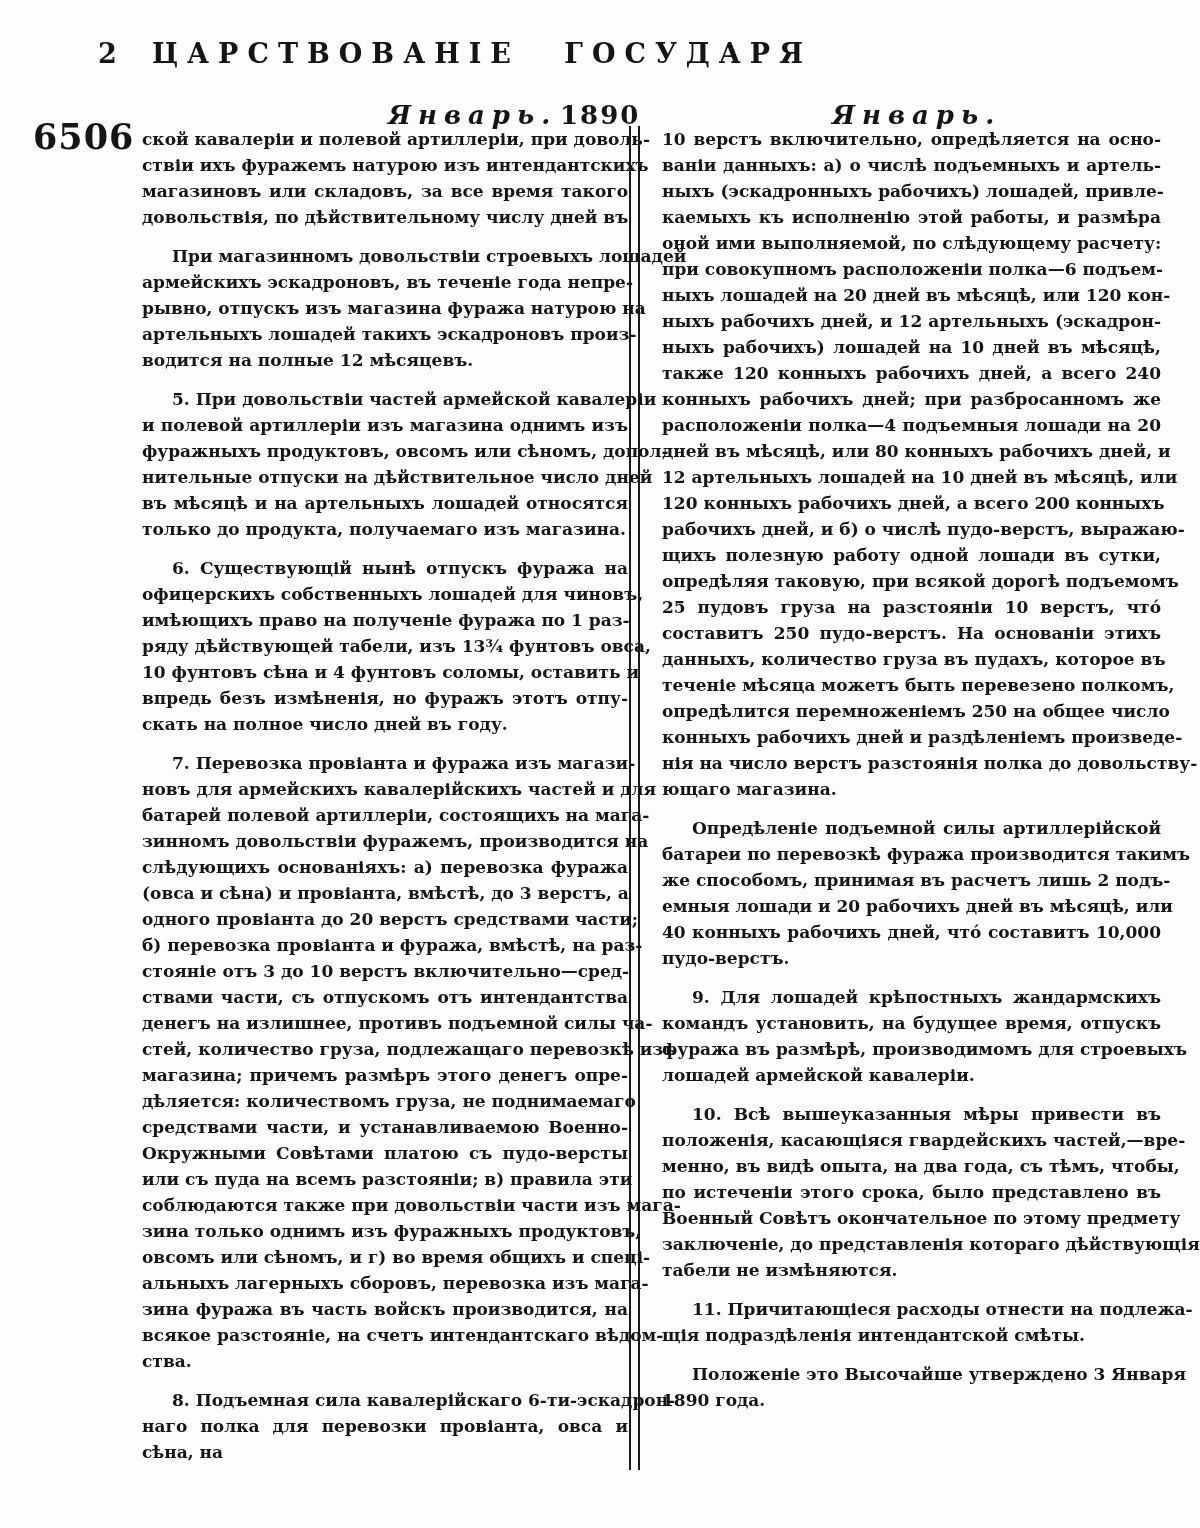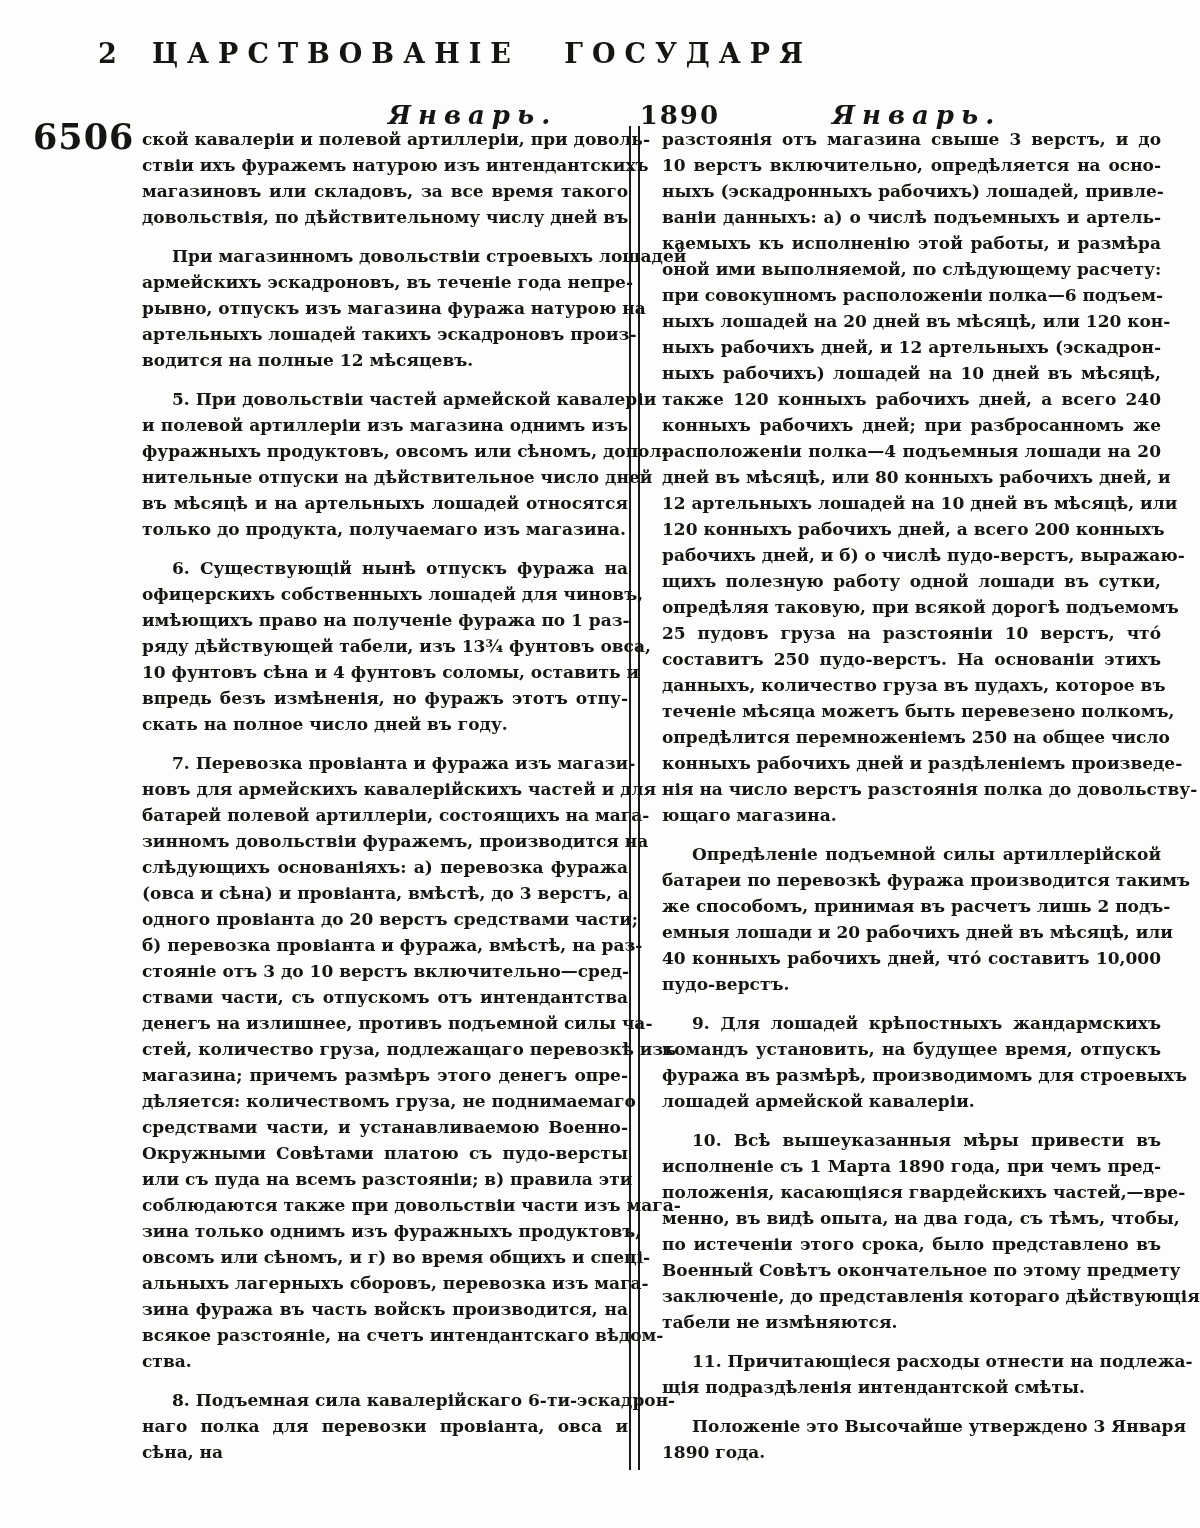--- a/index.html
+++ b/index.html
@@ -24,21 +24,21 @@
     letter-spacing:9px;word-spacing:26px;
   }
   .month-left,.month-right,.year-center{
     position:absolute;top:100px;
     font-size:26px;font-weight:bold;
   }
   .month-left,.month-right{
     font-style:italic;letter-spacing:7px;
   }
   .month-left{left:388px;}
-  .year-center{left:560px;width:160px;text-align:right;letter-spacing:2px;}
+  .year-center{left:560px;width:160px;text-align:left;letter-spacing:2px;}
   .month-right{left:832px;}
   
   .article-number{
     position:absolute;left:33px;top:116px;
     font-size:35px;font-weight:bold;letter-spacing:1px;
   }
   
   .divider{
     position:absolute;left:629px;top:126px;height:1344px;width:7px;
     border-left:2px solid #1c1a18;border-right:2px solid #1c1a18;
@@ -134,24 +134,23 @@
         <div class="line">всякое разстояніе, на счетъ интендантскаго вѣдом-</div>
         <div class="line last">ства.</div>
       </div>
       <div class="para">
         <div class="line indent">8. Подъемная сила кавалерійскаго 6-ти-эскадрон-</div>
         <div class="line last">наго полка для перевозки провіанта, овса и сѣна, на</div>
       </div>
     </div>
   <div class="column column-right">
       <div class="para">
-        <div class="line">разстоянія отъ магазина свыше 3 верстъ, и до</div>
         <div class="line">10 верстъ включительно, опредѣляется на осно-</div>
+        <div class="line">ваніи данныхъ: а) о числѣ подъемныхъ и артель-</div>
         <div class="line">ныхъ (эскадронныхъ рабочихъ) лошадей, привле-</div>
-        <div class="line">ваніи данныхъ: а) о числѣ подъемныхъ и артель-</div>
         <div class="line">каемыхъ къ исполненію этой работы, и размѣра</div>
         <div class="line">оной ими выполняемой, по слѣдующему расчету:</div>
         <div class="line">при совокупномъ расположеніи полка—6 подъем-</div>
         <div class="line">ныхъ лошадей на 20 дней въ мѣсяцѣ, или 120 кон-</div>
         <div class="line">ныхъ рабочихъ дней, и 12 артельныхъ (эскадрон-</div>
         <div class="line">ныхъ рабочихъ) лошадей на 10 дней въ мѣсяцѣ,</div>
         <div class="line">также 120 конныхъ рабочихъ дней, а всего 240</div>
         <div class="line">конныхъ рабочихъ дней; при разбросанномъ же</div>
         <div class="line">расположеніи полка—4 подъемныя лошади на 20</div>
         <div class="line">дней въ мѣсяцѣ, или 80 конныхъ рабочихъ дней, и</div>
@@ -178,21 +177,20 @@
         <div class="line last">пудо-верстъ.</div>
       </div>
       <div class="para">
         <div class="line indent">9. Для лошадей крѣпостныхъ жандармскихъ</div>
         <div class="line">командъ установить, на будущее время, отпускъ</div>
         <div class="line">фуража въ размѣрѣ, производимомъ для строевыхъ</div>
         <div class="line last">лошадей армейской кавалеріи.</div>
       </div>
       <div class="para">
         <div class="line indent">10. Всѣ вышеуказанныя мѣры привести въ</div>
-        <div class="line">исполненіе съ 1 Марта 1890 года, при чемъ пред-</div>
         <div class="line">положенія, касающіяся гвардейскихъ частей,—вре-</div>
         <div class="line">менно, въ видѣ опыта, на два года, съ тѣмъ, чтобы,</div>
         <div class="line">по истеченіи этого срока, было представлено въ</div>
         <div class="line">Военный Совѣтъ окончательное по этому предмету</div>
         <div class="line">заключеніе, до представленія котораго дѣйствующія</div>
         <div class="line last">табели не измѣняются.</div>
       </div>
       <div class="para">
         <div class="line indent">11. Причитающіеся расходы отнести на подлежа-</div>
         <div class="line last">щія подраздѣленія интендантской смѣты.</div>

